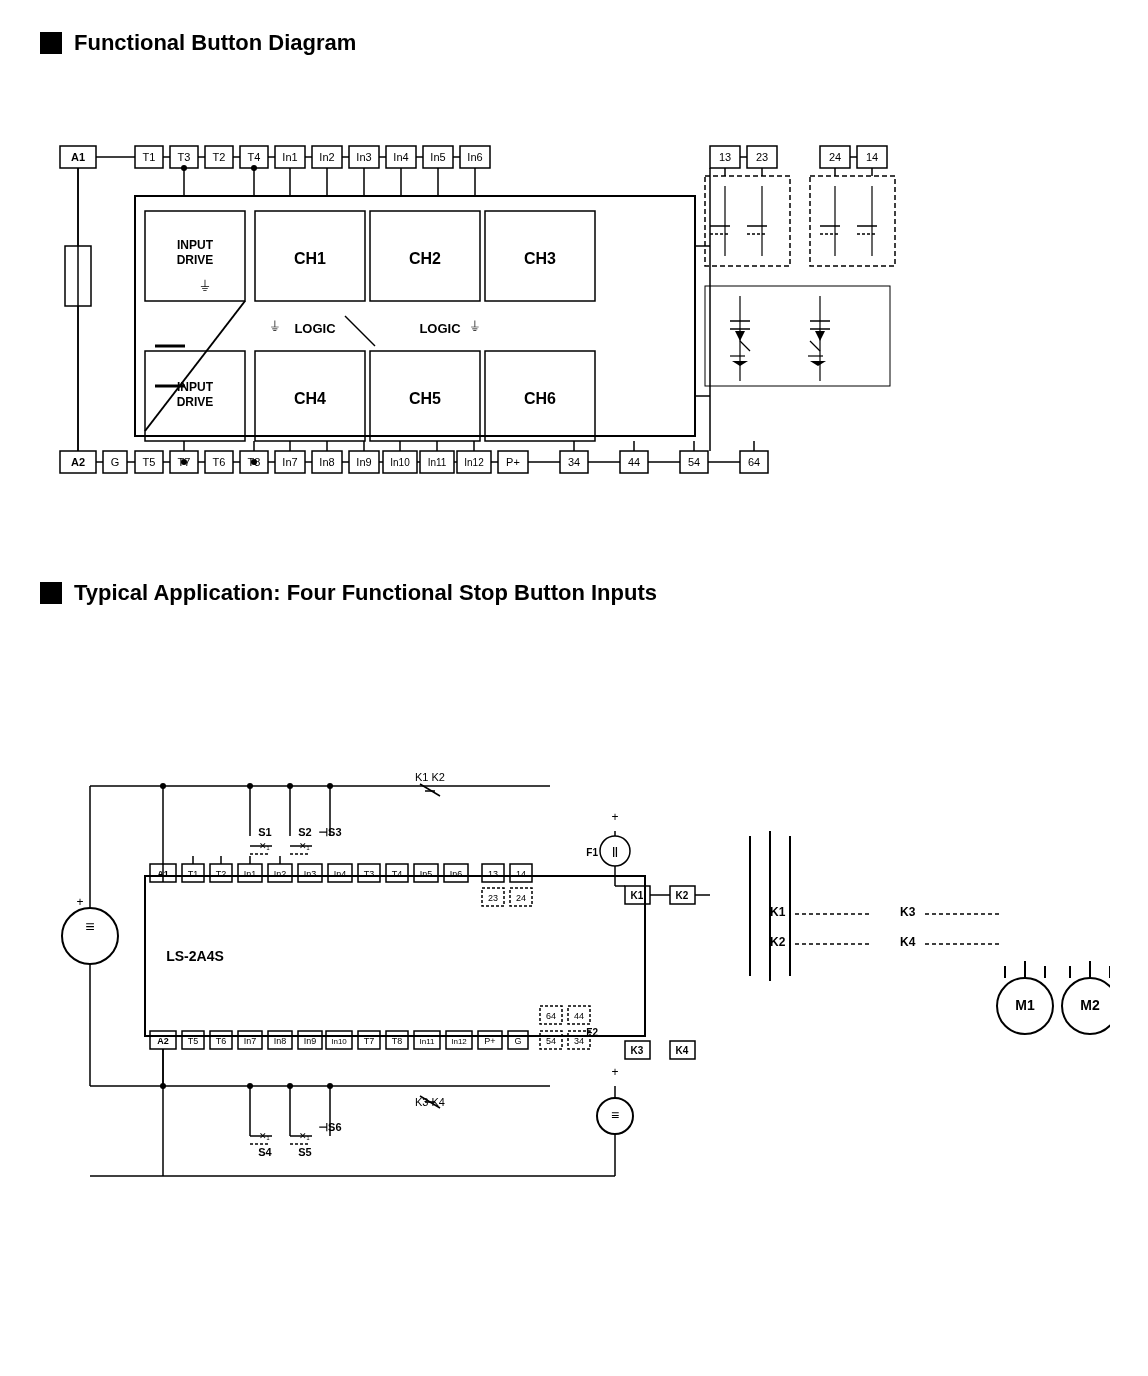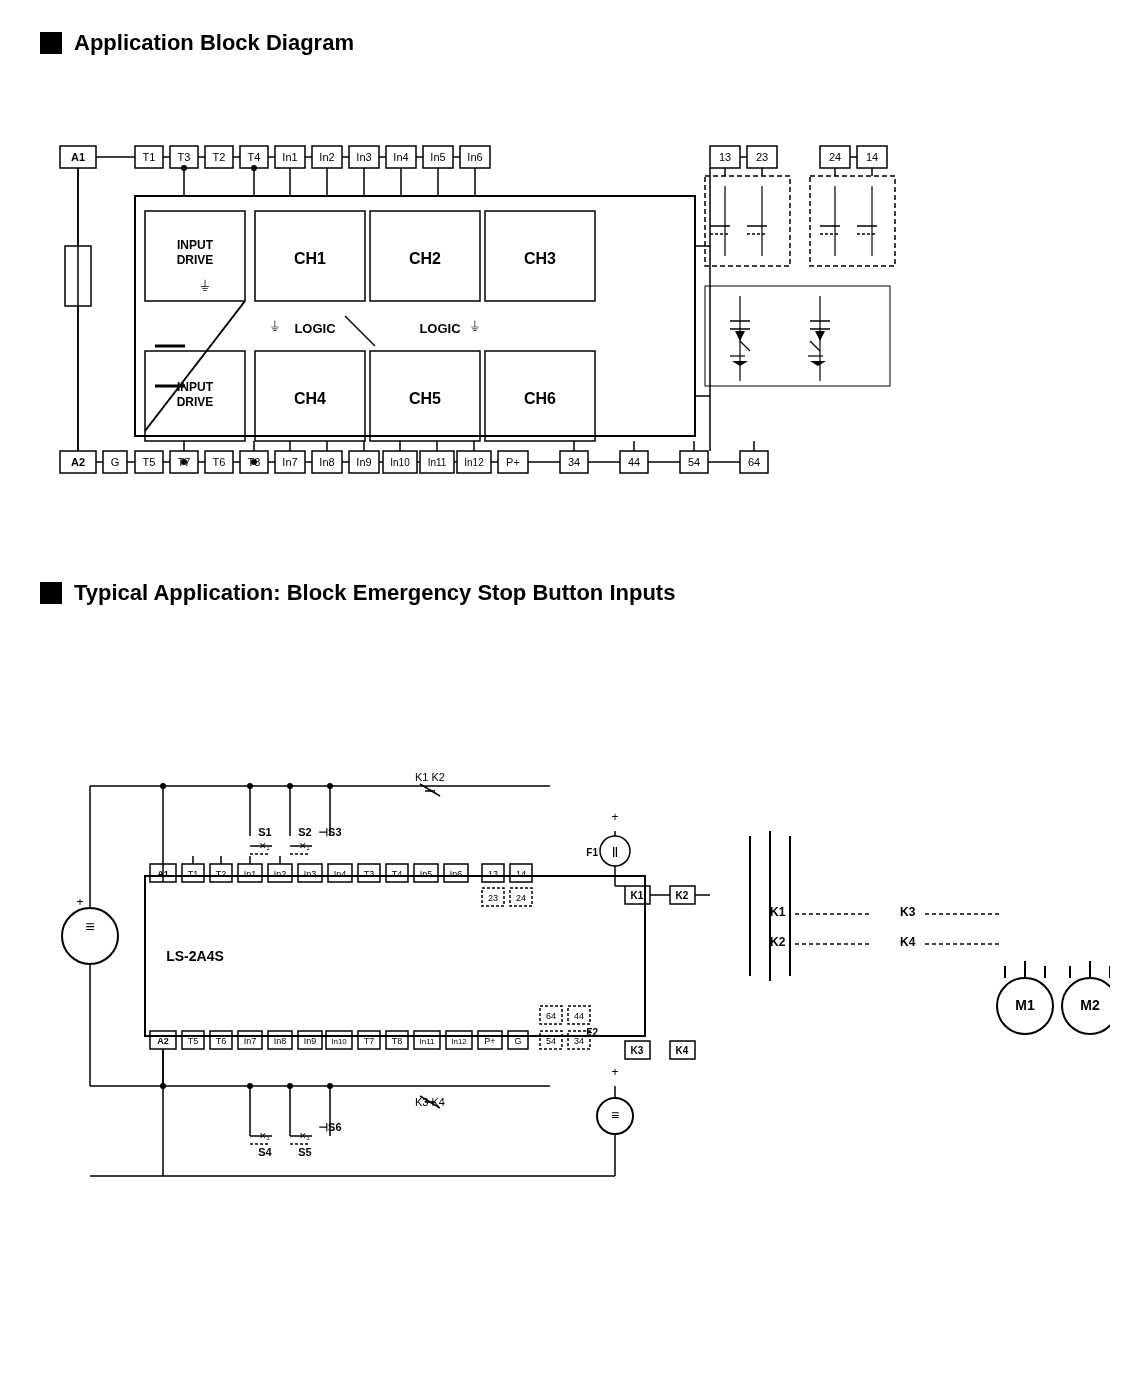--- a/index.html
+++ b/index.html
@@ -33,21 +33,21 @@
     }
     svg text {
       font-family: Arial, sans-serif;
     }
   </style>
 </head>
 <body>
 
 <div class="section-header">
   <div class="black-square"></div>
-  <span class="section-title">Application Block Diagram</span>
+  <span class="section-title">Functional Button Diagram</span>
 </div>
 
 <div class="diagram-container">
   
   <svg width="1060" height="430" viewBox="0 0 1060 430">
 
     <defs>
       <marker id="arrowhead" markerWidth="6" markerHeight="4" refX="6" refY="2" orient="auto">
         <polygon points="0 0, 6 2, 0 4" fill="#000"></polygon>
       </marker>
@@ -301,21 +301,21 @@
     <line x1="524" y1="355" x2="524" y2="365" stroke="#000" stroke-width="1.5"></line>
     <line x1="584" y1="355" x2="584" y2="365" stroke="#000" stroke-width="1.5"></line>
     <line x1="644" y1="355" x2="644" y2="365" stroke="#000" stroke-width="1.5"></line>
     <line x1="704" y1="355" x2="704" y2="365" stroke="#000" stroke-width="1.5"></line>
 
   </svg>
 </div>
 
 <div class="section-header">
   <div class="black-square"></div>
-  <span class="section-title">Typical Application: Block Emergency Stop Button Inputs</span>
+  <span class="section-title">Typical Application: Four Functional Stop Button Inputs</span>
 </div>
 
 <div class="diagram-container">
   
   <svg width="1060" height="600" viewBox="0 0 1060 600">
 
     <circle cx="40" cy="300" r="28" fill="none" stroke="#000" stroke-width="2"></circle>
     <text x="40" y="296" text-anchor="middle" font-size="16">≡</text>
     <text x="30" y="270" text-anchor="middle" font-size="12">+</text>
 

